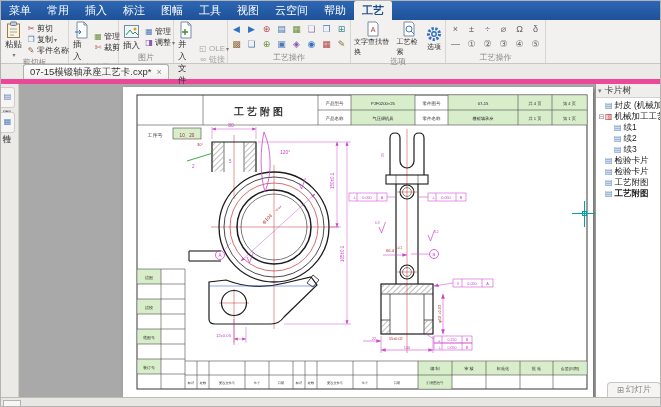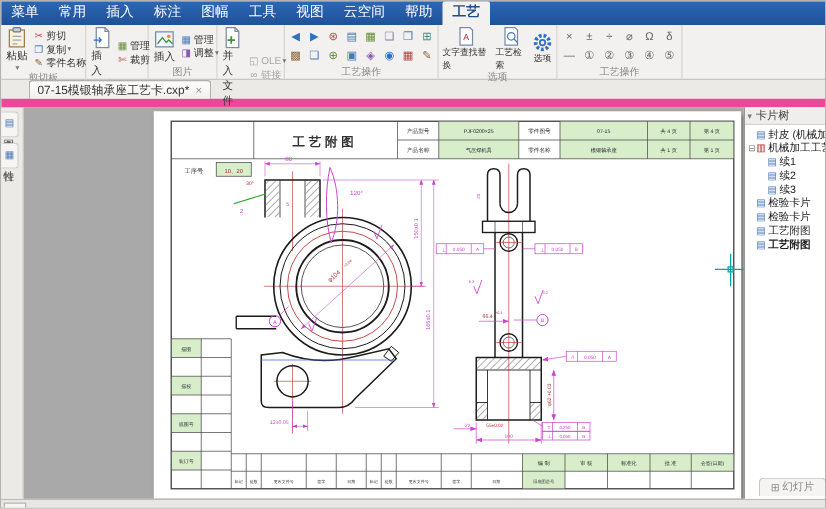--- a/index.html
+++ b/index.html
@@ -23,21 +23,21 @@
   .sbtn.grayed{color:#a8a6a3;}
   .dd{font-size:6px;color:#777;margin-left:1px;}
   .ops{flex-direction:column;justify-content:center;gap:2px;display:flex;}
   .oprow{display:flex;gap:1px;}
   .op{width:14px;height:13px;font-size:9px;line-height:13px;text-align:center;color:var(--ic,#456);cursor:default;}
   .symgrid{display:flex;flex-direction:column;justify-content:center;gap:2px;}
   .symrow{display:flex;gap:1px;}
   .sym{width:15px;height:13px;font-size:9px;line-height:13px;text-align:center;color:#666;cursor:default;}
   .medbtn{display:flex;flex-direction:column;align-items:center;font-size:7px;color:#333;padding:0 1px;cursor:default;}
   
-  .tabbar{height:15px;background:#eceae7;border-bottom:7px solid #ec4899;display:flex;align-items:flex-end;padding-left:22px;}
+  .tabbar{height:15px;background:#eceae7;border-bottom:5px solid #ec4899;display:flex;align-items:flex-end;padding-left:22px;}
   .doctab{height:14px;background:linear-gradient(#fefefe,#f0efec);border:1px solid #b2b0ae;border-bottom:none;
           border-radius:3px 3px 0 0;font-size:9.5px;color:#333;display:flex;align-items:center;padding:0 6px;gap:5px;}
   .doctab .close{color:#888;font-size:9px;}
   
   .main{display:flex;height:313px;}
   .leftstrip{width:17px;background:#eceae7;border-right:1px solid #d0cecb;display:flex;flex-direction:column;gap:4px;padding-top:3px;}
   .vtab{writing-mode:vertical-rl;text-orientation:upright;font-size:8.5px;color:#555;background:#f6f5f3;
         border:1px solid #cfcdcb;border-left:none;border-radius:0 3px 3px 0;padding:4px 1px;width:14px;box-sizing:border-box;
         display:flex;align-items:center;gap:2px;cursor:default;}
   .vicon{font-size:8px;color:#4a7ab5;text-orientation:mixed;}

